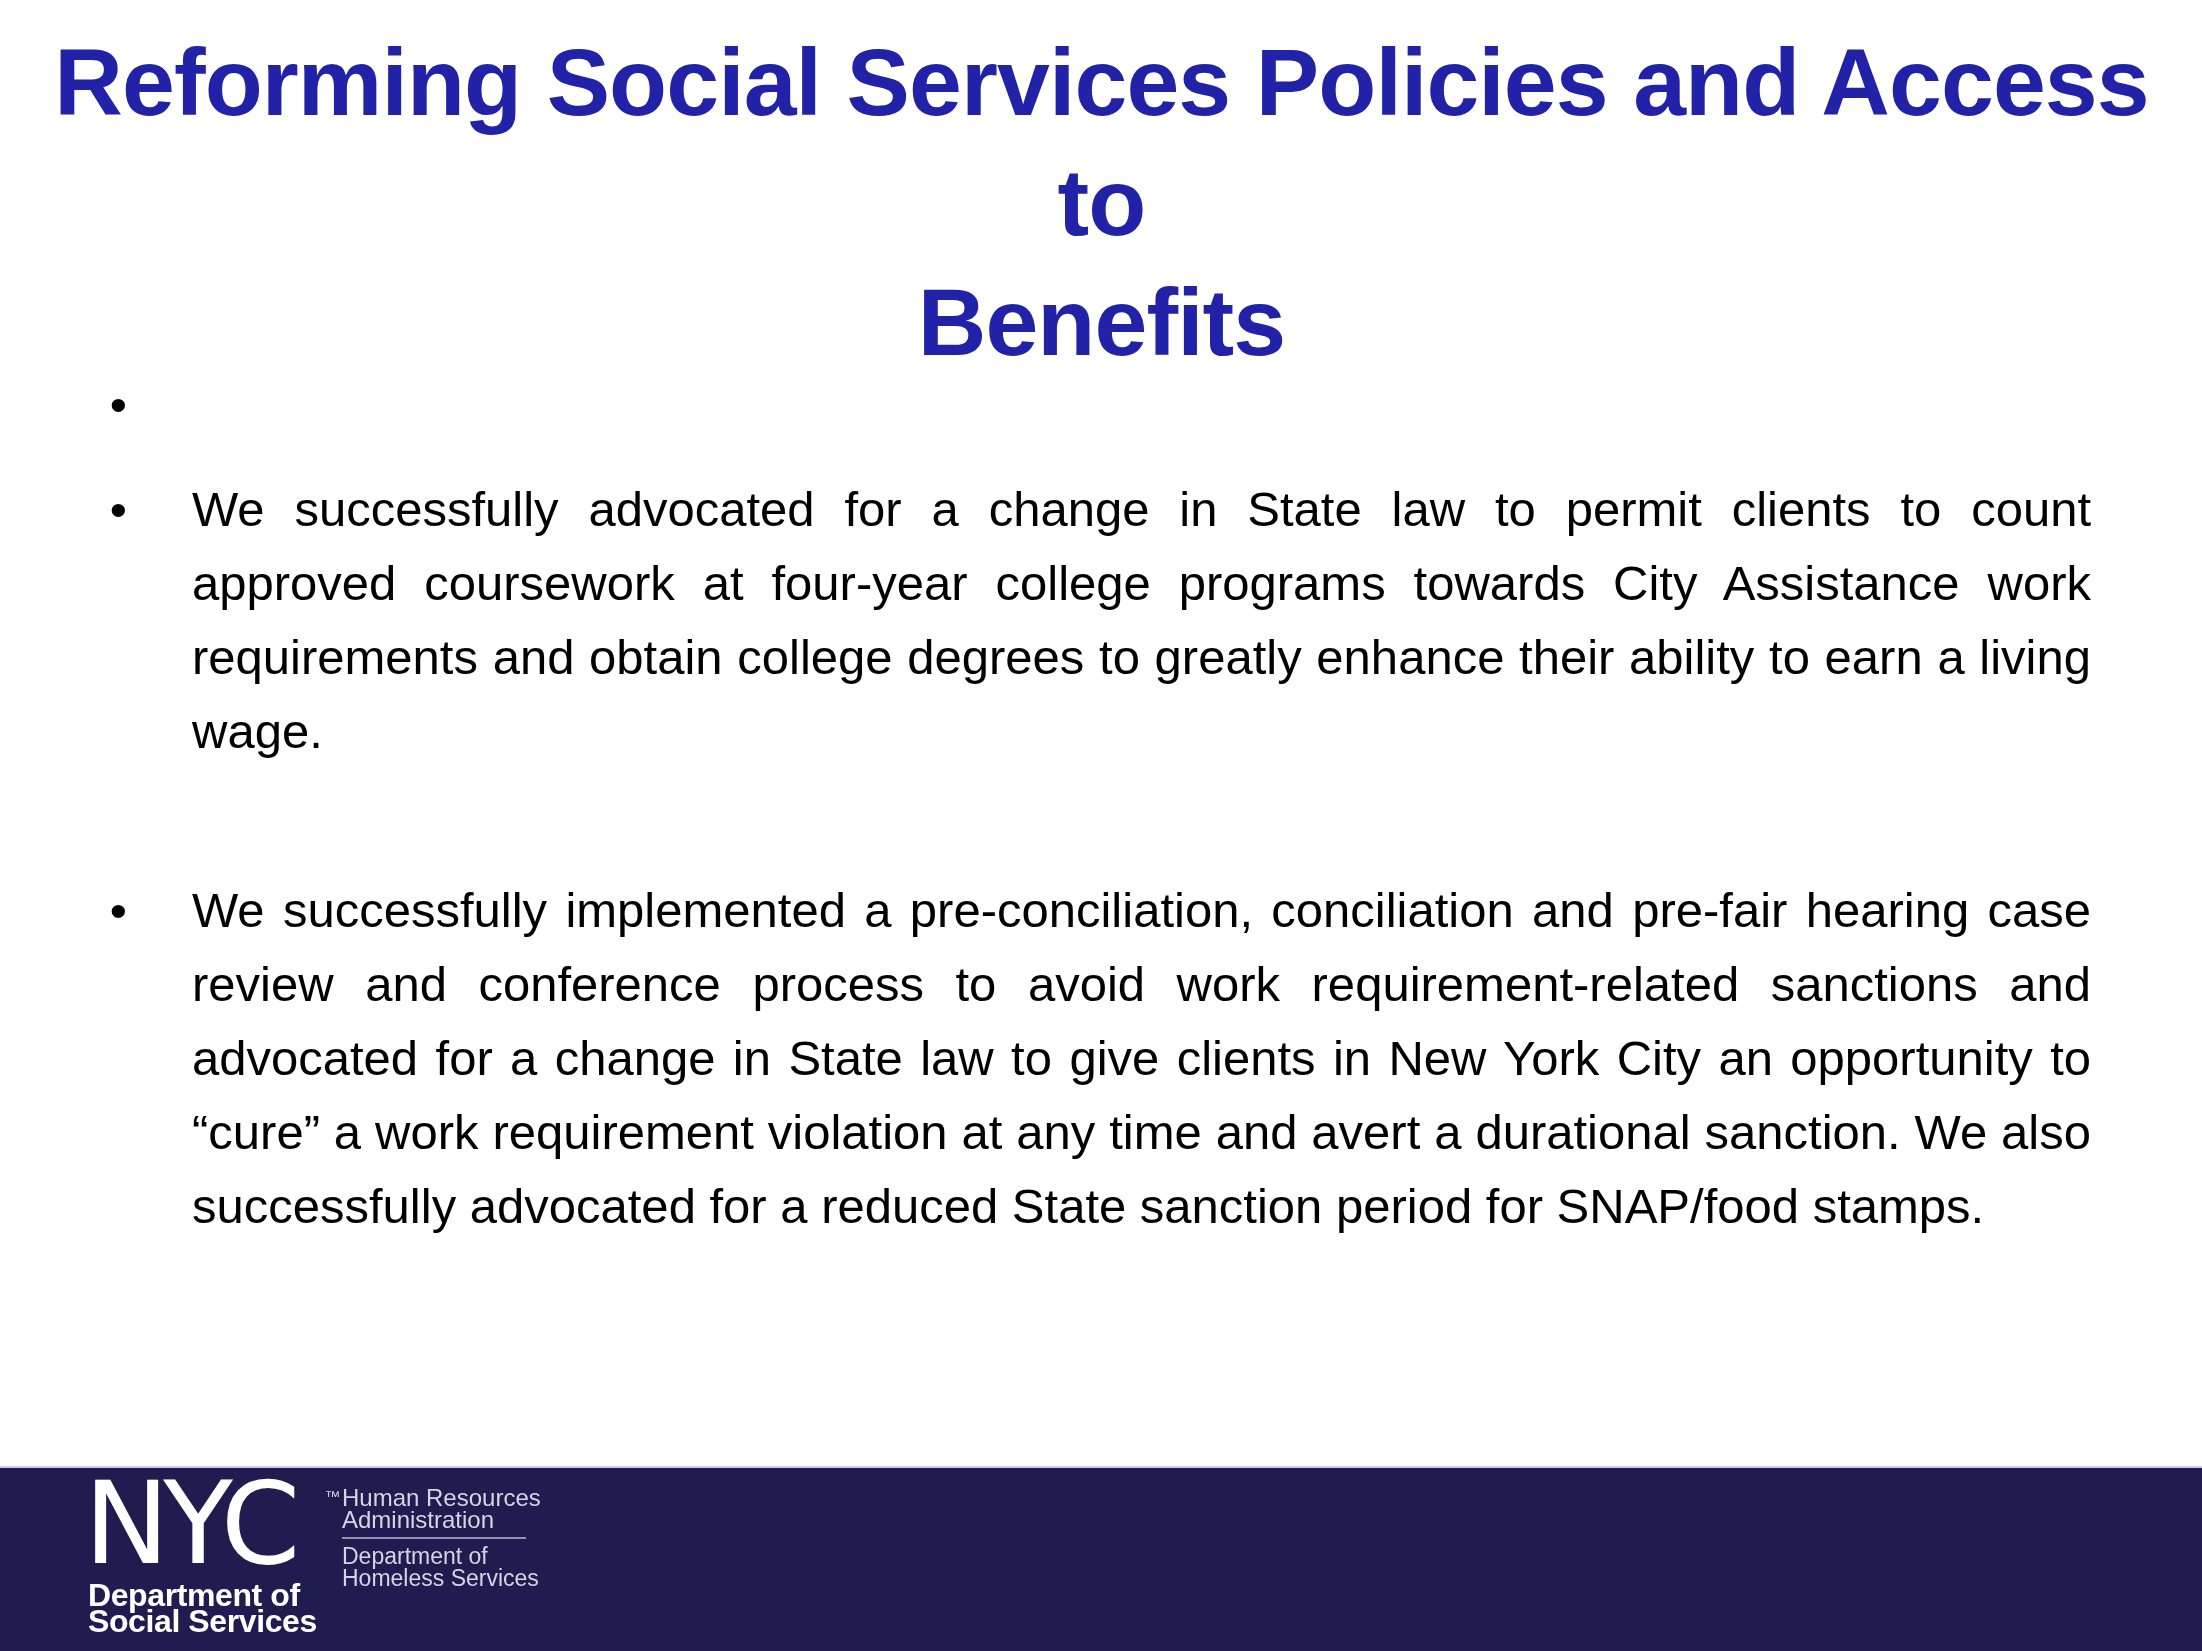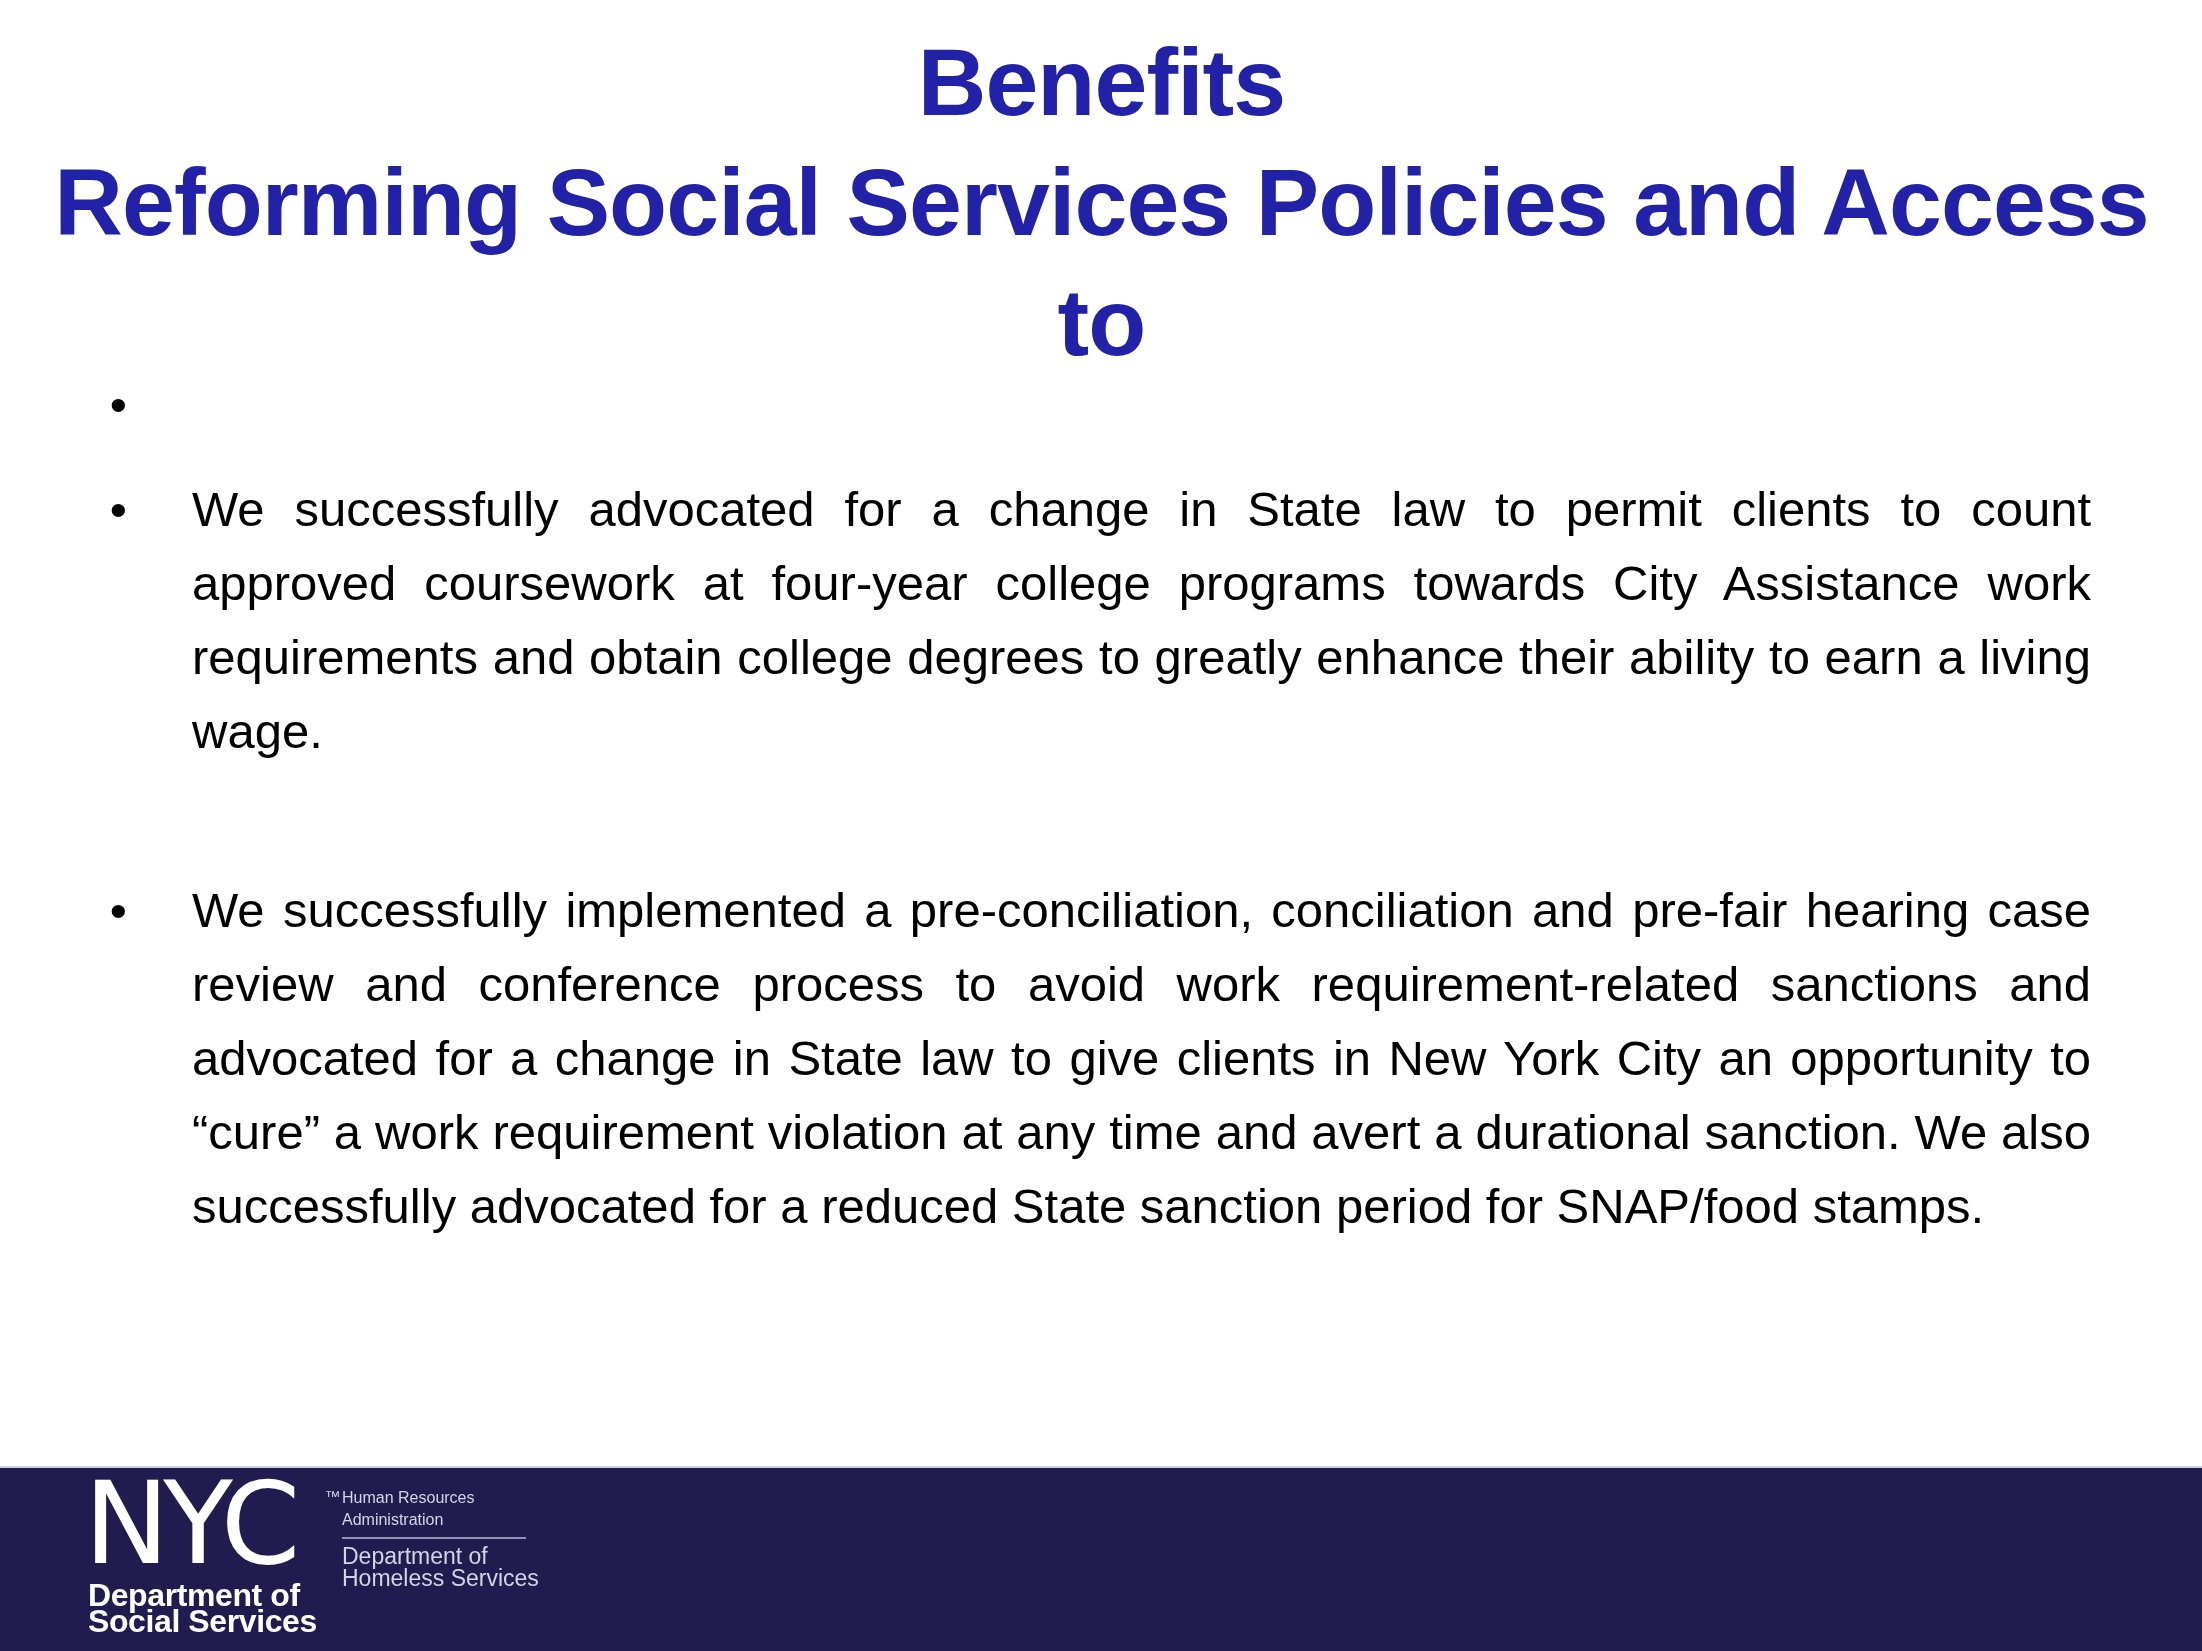--- a/index.html
+++ b/index.html
@@ -98,21 +98,21 @@
     font-weight: bold;
     font-size: 32px;
     line-height: 26px;
     letter-spacing: -0.4px;
   }
   .hra-block {
     position: absolute;
     left: 342px;
     top: 19px;
     color: #d4d5e3;
-    font-size: 16px;
+    font-size: 24px;
     line-height: 22.4px;
     letter-spacing: 0;
   }
   .footer-divider {
     position: absolute;
     left: 342px;
     top: 69px;
     width: 184px;
     height: 1.7px;
     background: #8f93b3;
@@ -126,22 +126,22 @@
     line-height: 22.4px;
     letter-spacing: 0;
   }
 </style>
 </head>
 <body>
 
 <div class="slide">
 
   <div class="title">
+    <div>Reforming Social Services Policies and Access to</div>
     <div>Benefits</div>
-    <div>Reforming Social Services Policies and Access to</div>
   </div>
 
   <div class="bullets">
     <div class="bullet-item">
       <span class="bullet-dot">•</span>
     </div>
     <div class="bullet-item">
       <span class="bullet-dot">•</span>
       <span>We successfully advocated for a change in State law to permit clients to count approved coursework at four-year college programs towards City Assistance work requirements and obtain college degrees to greatly enhance their ability to earn a living wage.</span>
     </div>

